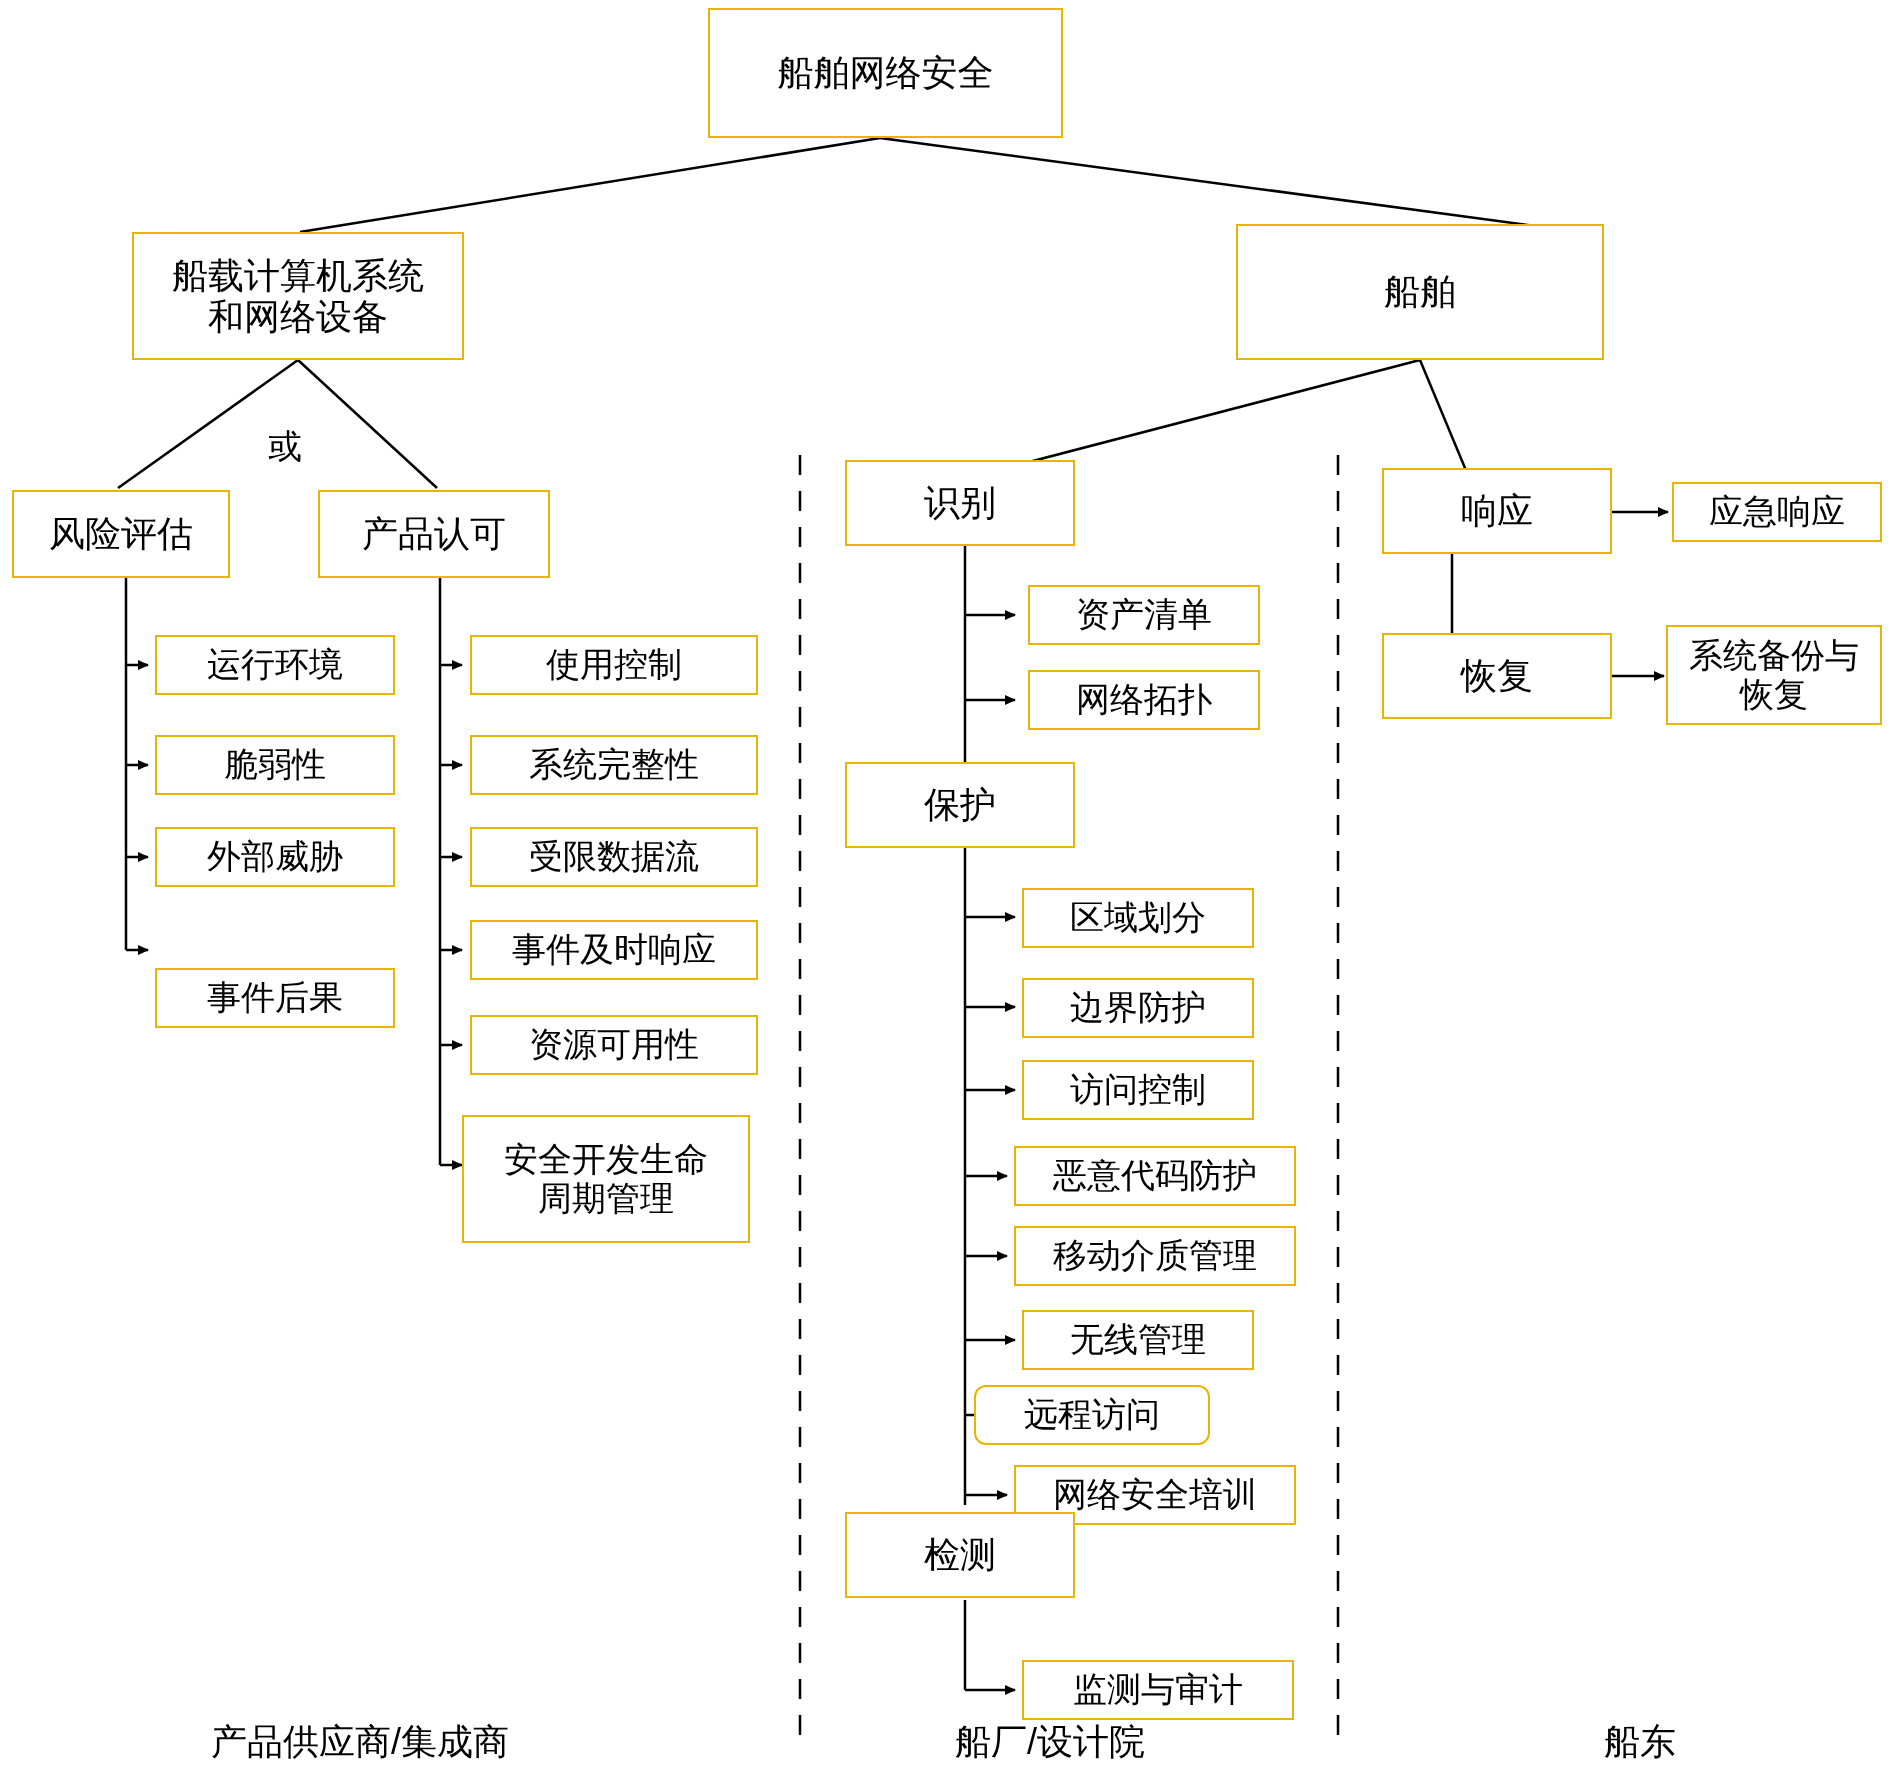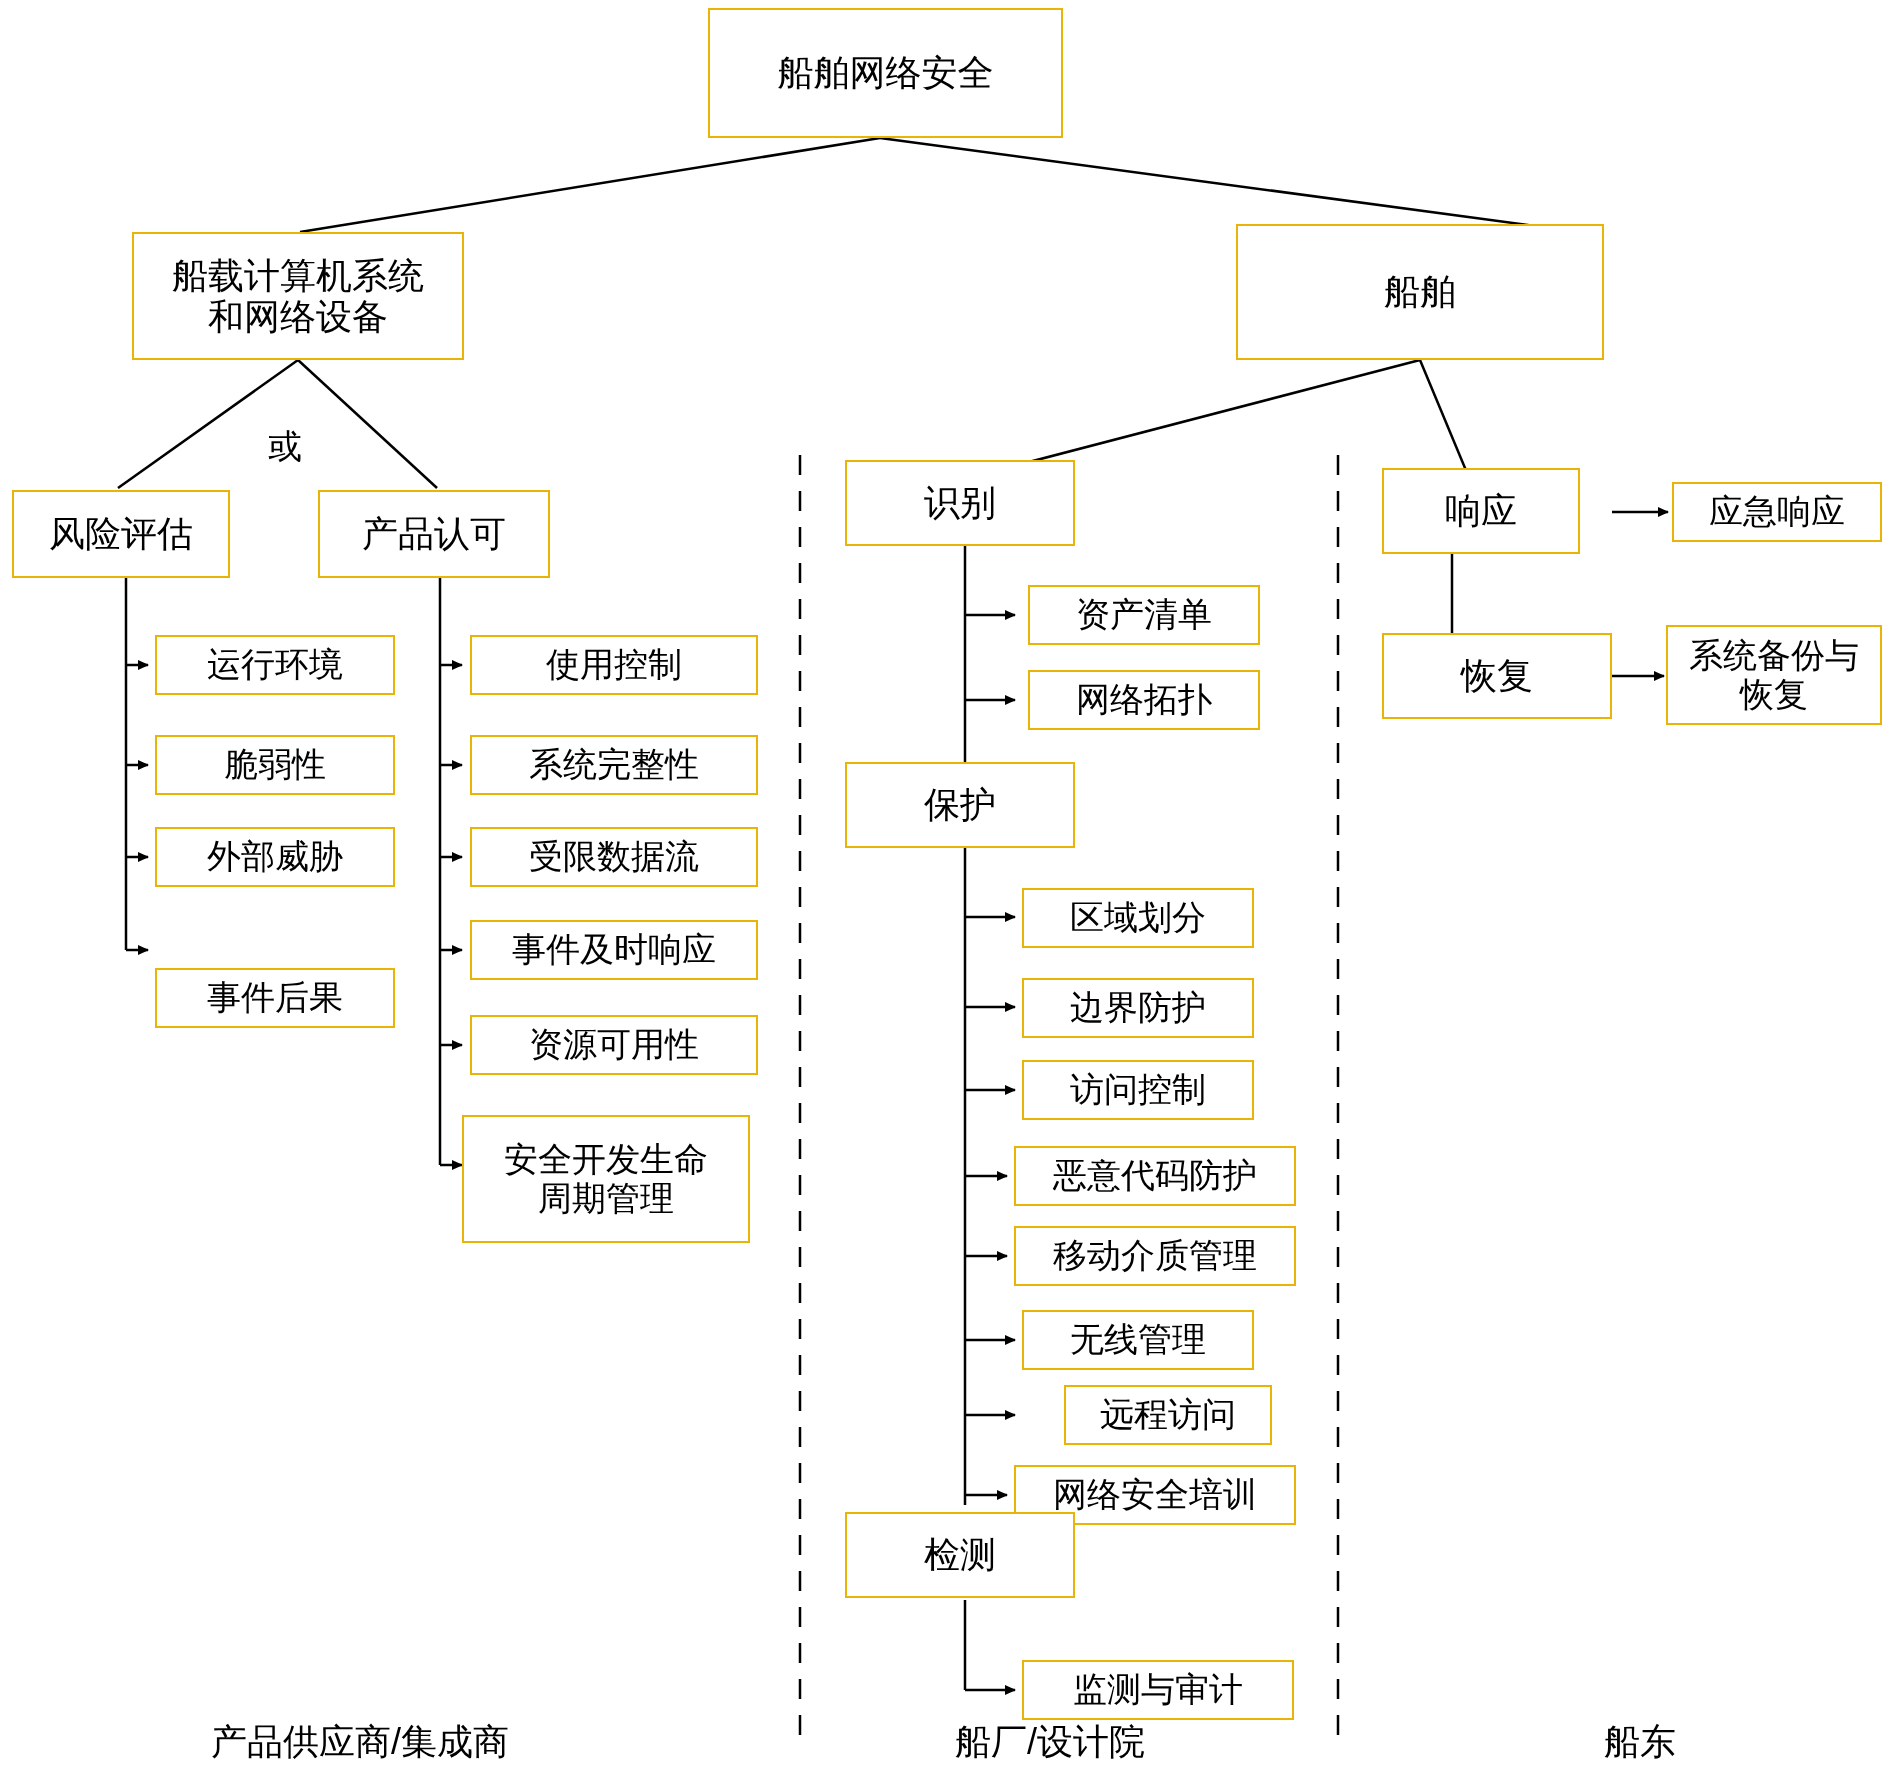--- a/index.html
+++ b/index.html
@@ -196,35 +196,35 @@
   </div>
   <div class="node t34" style="left:1014px; top:1146px; width:282px; height:60px;">
     <span>恶意代码防护</span>
   </div>
   <div class="node t34" style="left:1014px; top:1226px; width:282px; height:60px;">
     <span>移动介质管理</span>
   </div>
   <div class="node t34" style="left:1022px; top:1310px; width:232px; height:60px;align-items:center;">
     <span>无线管理</span>
   </div>
-  <div class="node t34" style="left:1064px; top:1385px; width:208px; height:60px;">
+  <div class="node t34" style="left:974px; top:1385px; width:236px; height:60px;border-radius:12px;">
     <span>远程访问</span>
   </div>
   <div class="node t34" style="left:1014px; top:1465px; width:282px; height:60px;">
     <span>网络安全培训</span>
   </div>
 
   <div class="node t36" style="left:845px; top:1512px; width:230px; height:86px;">
     <span>检测</span>
   </div>
   <div class="node t34" style="left:1022px; top:1660px; width:272px; height:60px;">
     <span>监测与审计</span>
   </div>
 
-  <div class="node t36" style="left:1382px; top:468px; width:198px; height:86px;">
+  <div class="node t36" style="left:1382px; top:468px; width:230px; height:86px;">
     <span>响应</span>
   </div>
   <div class="node t34" style="left:1672px; top:482px; width:210px; height:60px;">
     <span>应急响应</span>
   </div>
 
   <div class="node t36" style="left:1382px; top:633px; width:230px; height:86px;">
     <span>恢复</span>
   </div>
   <div class="node t34" style="left:1666px; top:625px; width:216px; height:100px;">

